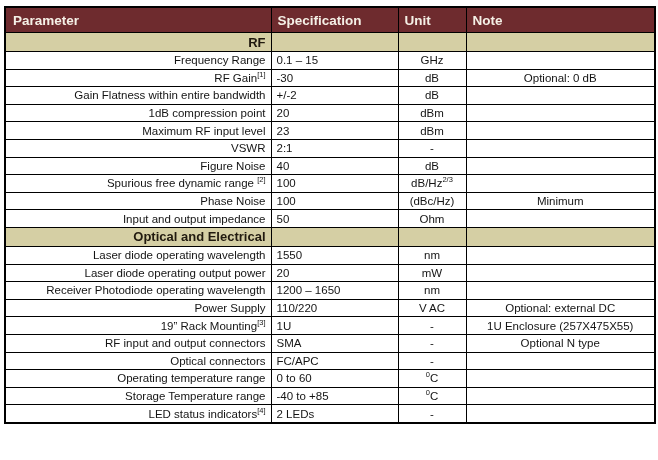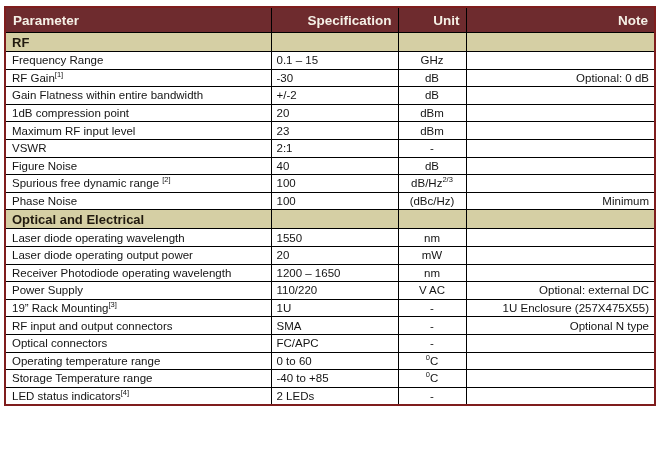--- a/index.html
+++ b/index.html
@@ -11,48 +11,48 @@
     overflow: hidden;
   }
   .page {
     box-sizing: border-box;
     padding: 6px 4px 6px 4px;
   }
   table.spec-table {
     border-collapse: collapse;
     table-layout: fixed;
     width: 650px;
-    border: 2px solid #7f1d1d;
+    border: 2px solid #000000;
   }
   .spec-table th, .spec-table td {
     border: 1px solid #000000;
     vertical-align: middle;
     overflow: hidden;
     white-space: nowrap;
   }
   .spec-table th {
     background: var(--header-bg, #6E2B2E);
     color: var(--header-fg, #F5F0E6);
     font-weight: bold;
     font-size: 13.5px;
     height: 22px;
     padding: 1px 6px;
-    text-align: right;
+    text-align: left;
   }
   .spec-table th.col-param { text-align: left; padding-left: 7px; }
   .spec-table td {
     font-size: 11.5px;
     color: #141414;
     height: 14.6px;
     padding: 1px 5px;
   }
-  td.col-param { text-align: left; padding-left: 6px; }
+  td.col-param { text-align: right; padding-left: 6px; }
   td.col-spec  { text-align: left; }
   td.col-unit  { text-align: center; }
-  td.col-note  { text-align: right; }
+  td.col-note  { text-align: center; }
   tr.section-row td {
     background: var(--section-bg, #D5CFA4);
     height: 16px;
   }
   td.section-title {
     color: var(--section-fg, #211A0F);
     font-weight: bold;
     font-size: 13px;
     padding-left: 6px;
   }
@@ -135,20 +135,26 @@
           <td class="col-spec">100</td>
           <td class="col-unit">dB/Hz<sup>2/3</sup></td>
           <td class="col-note"></td>
         </tr>
         <tr>
           <td class="col-param">Phase Noise</td>
           <td class="col-spec">100</td>
           <td class="col-unit">(dBc/Hz)</td>
           <td class="col-note">Minimum</td>
         </tr>
+        <tr>
+          <td class="col-param">Input and output impedance</td>
+          <td class="col-spec">50</td>
+          <td class="col-unit">Ohm</td>
+          <td class="col-note"></td>
+        </tr>
         <tr class="section-row">
           <td class="section-title col-param">Optical and Electrical</td>
           <td></td>
           <td></td>
           <td></td>
         </tr>
         <tr>
           <td class="col-param">Laser diode operating wavelength</td>
           <td class="col-spec">1550</td>
           <td class="col-unit">nm</td>

